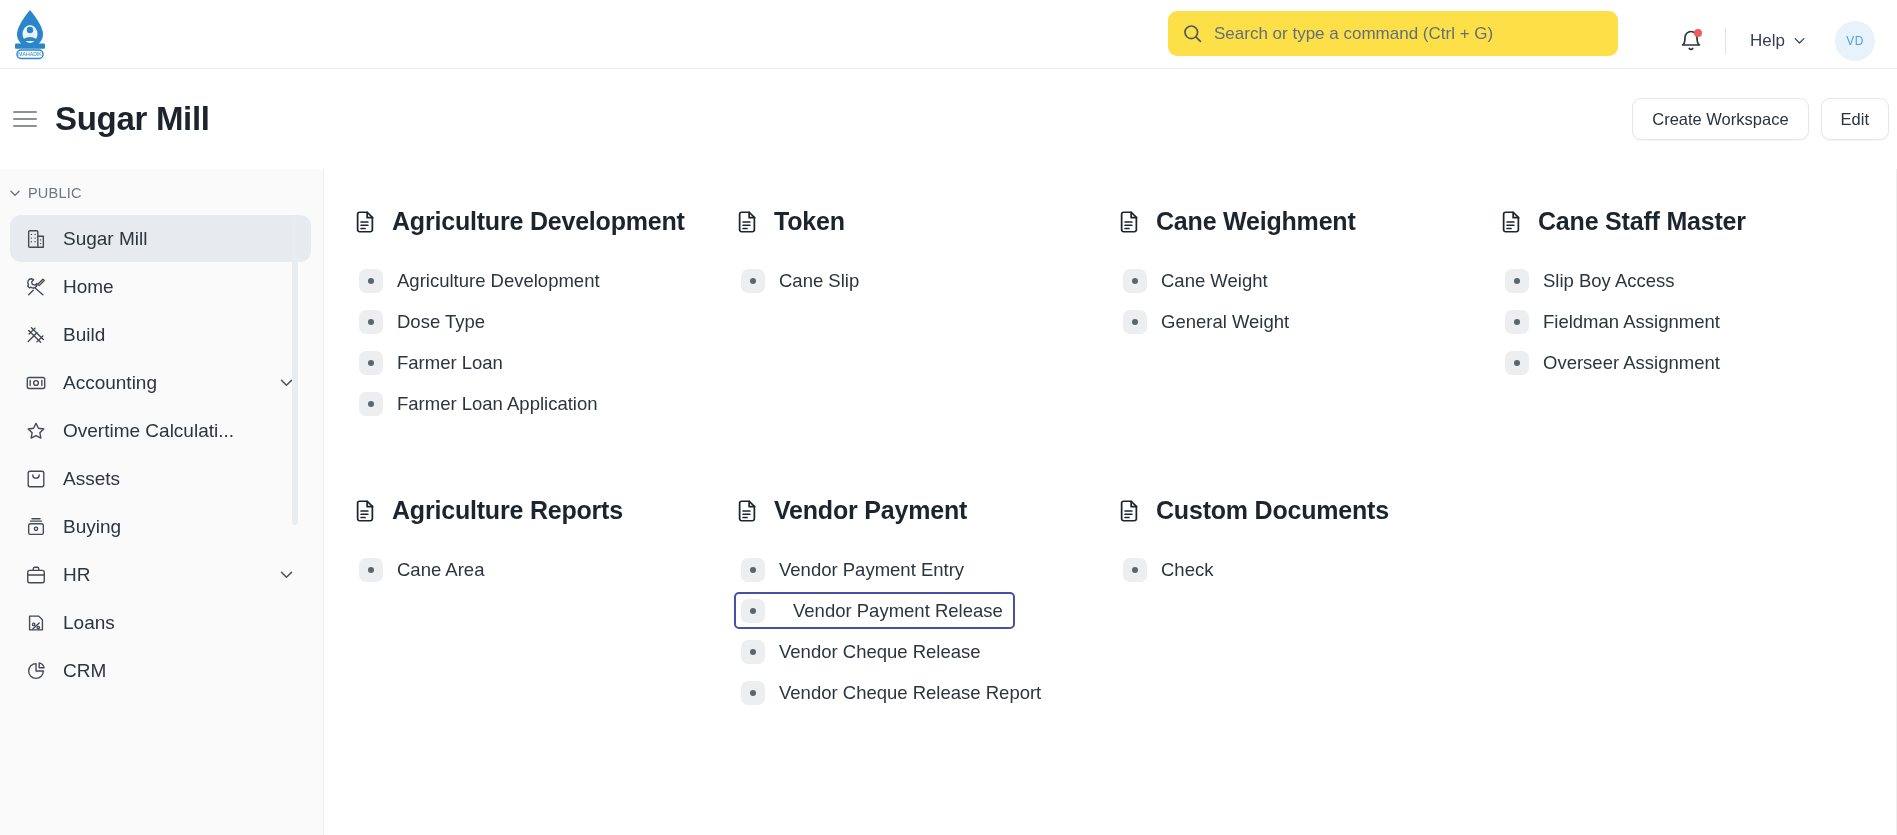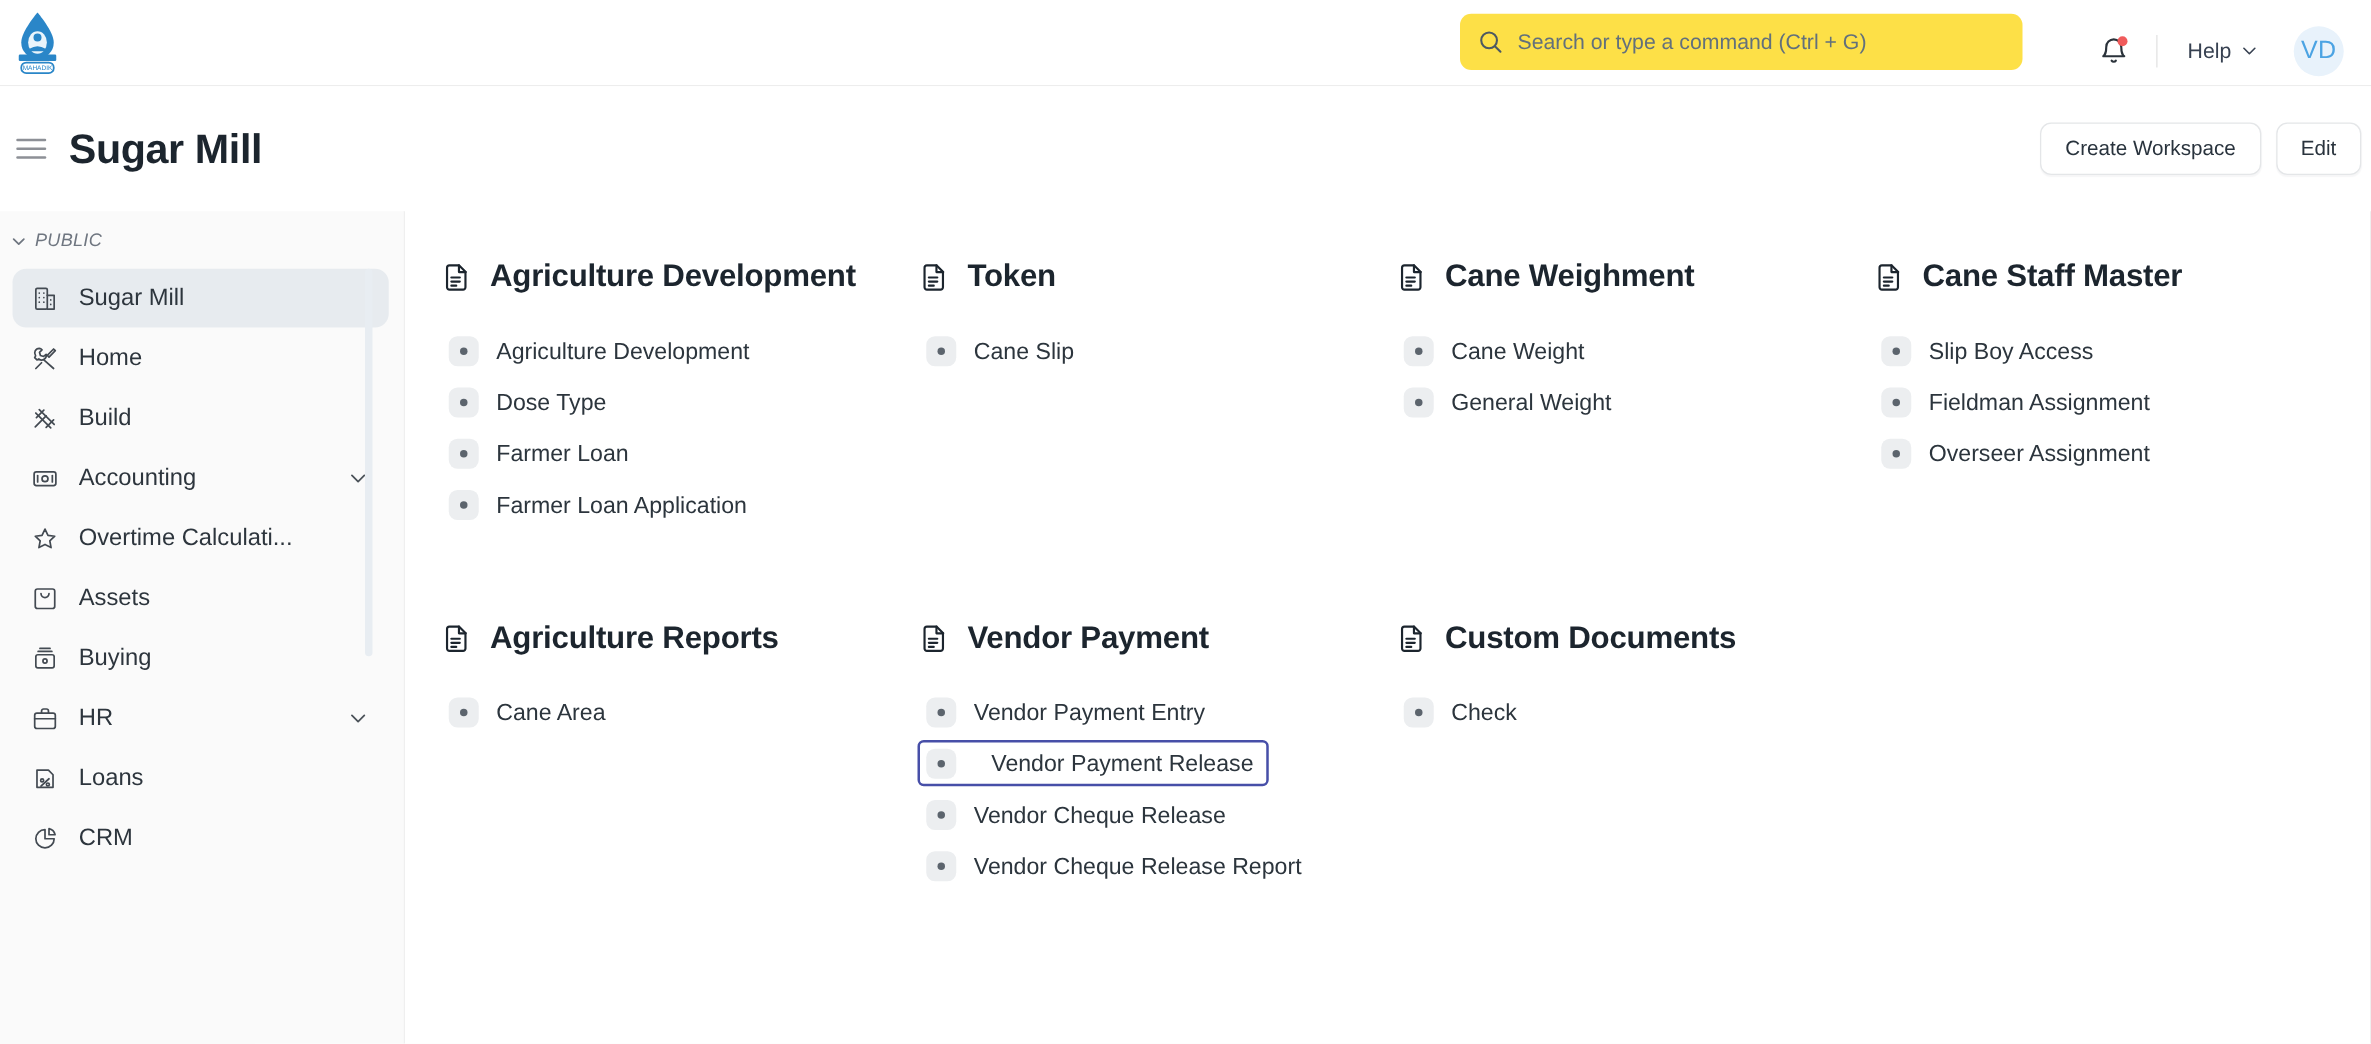--- a/index.html
+++ b/index.html
@@ -99,21 +99,21 @@
     color: #374151;
     cursor: pointer;
     padding: 6px 8px;
     border-radius: 7px;
   }
   .avatar {
     width: 40px; height: 40px;
     border-radius: 50%;
     background: #e8f2fb;
     color: #4ba3e3;
-    font-size: 20px;
+    font-size: 12px;
     display: flex;
     align-items: center;
     justify-content: center;
     margin-left: 20px;
     letter-spacing: .3px;
     cursor: pointer;
   }
 
   
   .page-head {
@@ -186,21 +186,20 @@
   }
   .sb-section-head {
     display: flex;
     align-items: center;
     gap: 6px;
     padding: 6px 0 6px 8px;
     font-size: 14.5px;
     color: #6f7680;
     letter-spacing: .2px;
     cursor: pointer;
-    font-style: italic;
   }
   .sb-items { margin-top: 8px; }
   .sb-item {
     display: flex;
     align-items: center;
     height: 47px;
     margin: 1px 12px 1px 10px;
     padding: 0 12px 0 14px;
     border-radius: 11px;
     cursor: pointer;

